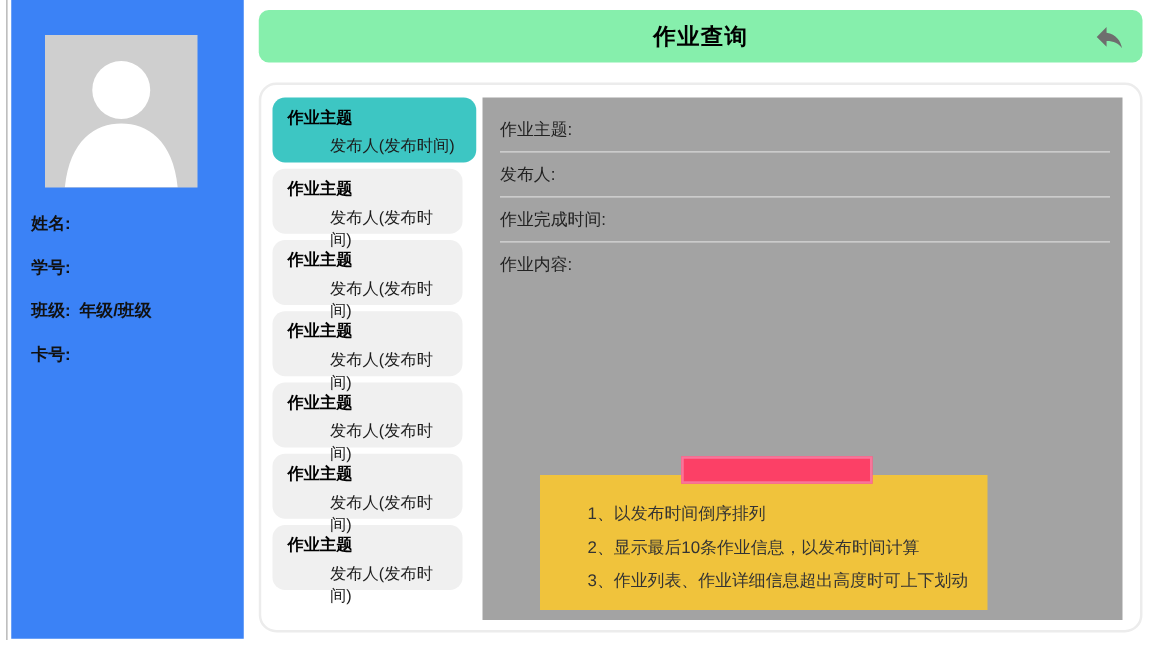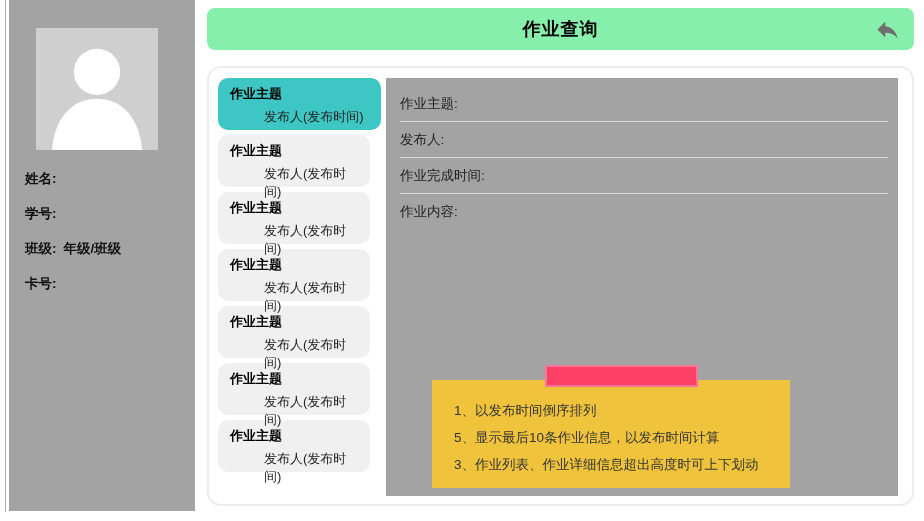--- a/index.html
+++ b/index.html
@@ -3,21 +3,21 @@
 <meta charset="utf-8">
 <style>
   * { margin:0; padding:0; box-sizing:border-box; }
   html,body { width:924px; height:521px; background:#ffffff; overflow:hidden;
     font-family:"Liberation Sans","DejaVu Sans",sans-serif; }
   .stage { position:relative; width:924px; height:521px; background:#fff; }
 
   .window-line { position:absolute; left:5px; top:0; width:1px; height:512px; background:#ababab; }
 
   
-  .sidebar { position:absolute; left:9px; top:0; width:186px; height:511px; background:#a3a3a3; }
+  .sidebar { position:absolute; left:9px; top:0; width:186px; height:511px; background:#3b82f6; }
   .avatar { position:absolute; left:27px; top:28px; width:122px; height:122px; background:#cfcfcf; overflow:hidden; }
   .avatar svg { display:block; width:100%; height:100%; }
   .profile-fields { position:absolute; left:16px; top:161px; width:165px; }
   .profile-field { height:35px; display:flex; align-items:center; font-size:13.5px; font-weight:bold; color:#111; }
   .profile-field .value { margin-left:7px; }
 
   
   .main { position:absolute; left:207px; top:0; width:707px; height:521px; }
 
   .header-bar { position:absolute; left:0; top:8px; width:707px; height:42px; background:#86efac;
@@ -42,21 +42,21 @@
   .detail { position:absolute; left:177px; top:10px; right:14px; bottom:8px; background:#a3a3a3; }
   .detail-rows { padding-top:8px; }
   .detail-row { height:36px; margin:0 10px 0 14px; display:flex; align-items:center;
     border-bottom:1px solid #d9d9d9; font-size:13.5px; color:#222; }
   .detail-row.last { border-bottom:none; }
 
   
   .note-box { position:absolute; left:46px; top:302px; width:358px; height:108px; background:#f0c33c; }
   .note-marker { position:absolute; left:159px; top:287px; width:153px; height:22px;
     background:#fc4066; border:2px solid #f8759a; z-index:2; }
-  .note-lines { padding:17px 10px 0 22px; }
+  .note-lines { padding:17px 10px 0 38px; }
   .note-line { font-size:13.5px; line-height:27px; color:#333; }
 </style>
 </head>
 <body>
 
 <div class="stage">
 
   <div class="window-line"></div>
 
   <div class="sidebar">
@@ -147,21 +147,21 @@
           <div class="detail-row last">
             <span>作业内容:</span>
             <span></span>
           </div>
         </div>
 
         <div class="note-marker"></div>
         <div class="note-box">
           <div class="note-lines">
             <div class="note-line">1、以发布时间倒序排列</div>
-            <div class="note-line">5、显示最后10条作业信息，以发布时间计算</div>
+            <div class="note-line">2、显示最后10条作业信息，以发布时间计算</div>
             <div class="note-line">3、作业列表、作业详细信息超出高度时可上下划动</div>
           </div>
         </div>
       </div>
 
     </div>
   </div>
 </div>
 
 </body></html>

